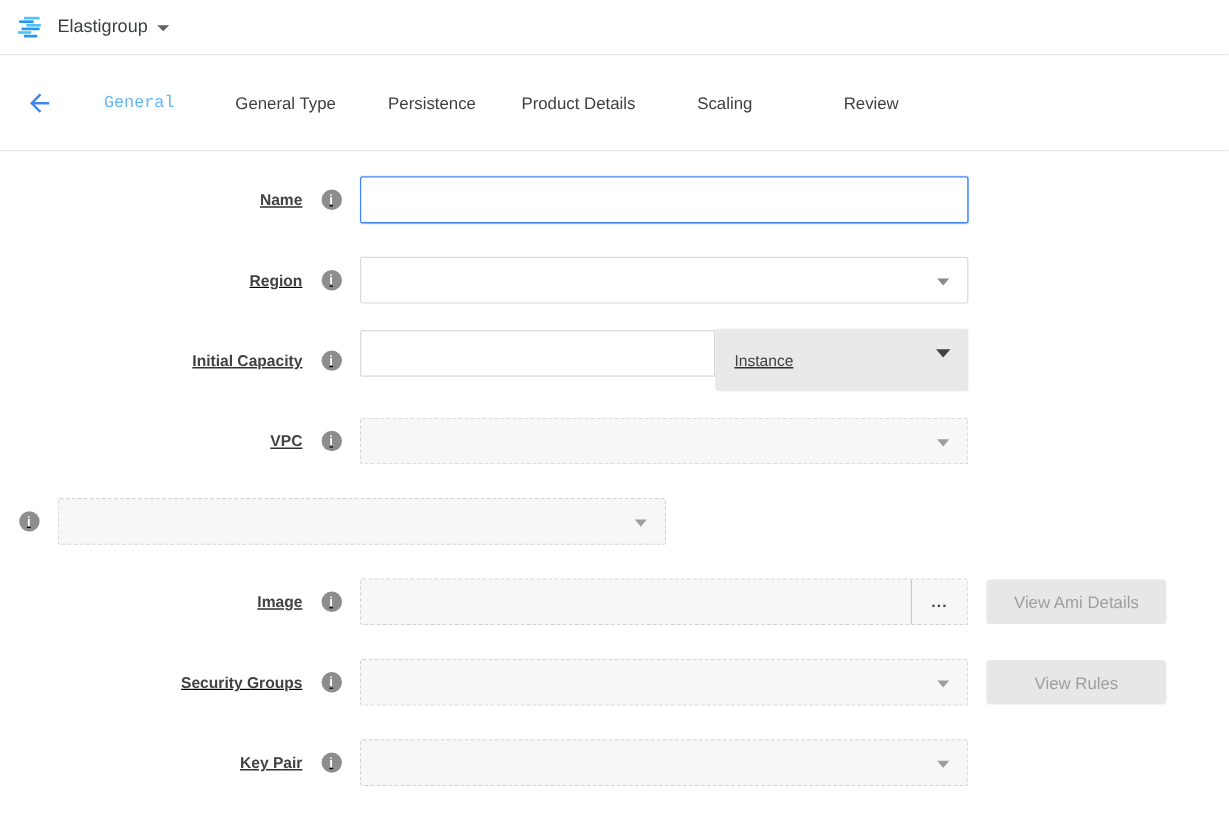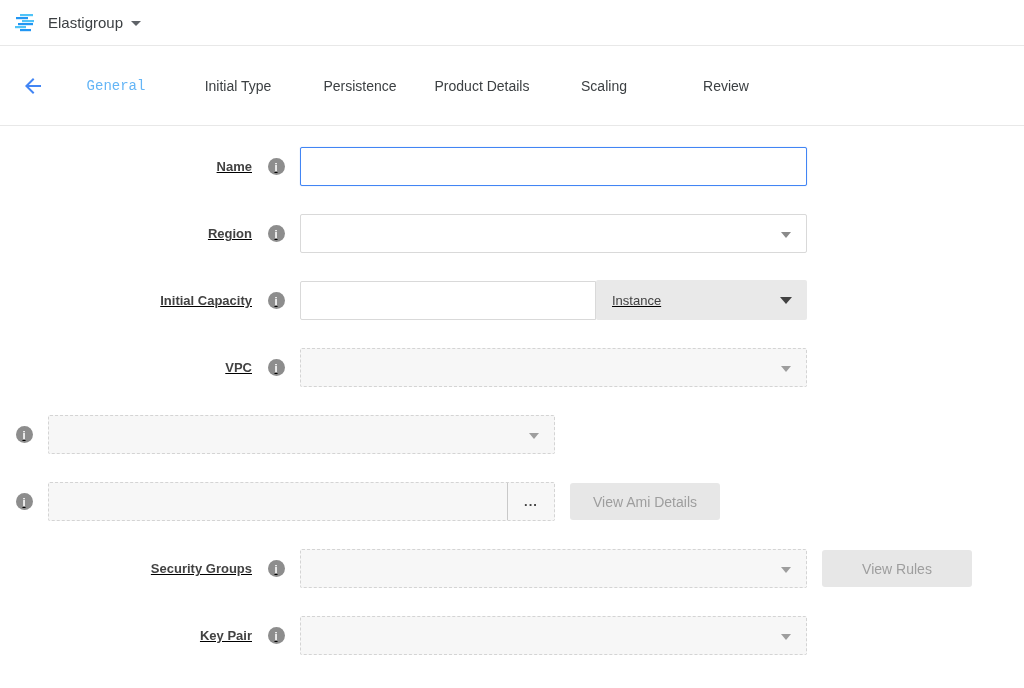--- a/index.html
+++ b/index.html
@@ -59,21 +59,21 @@
   .select.disabled{background:var(--disabled-bg);
     border:1px dashed var(--disabled-border);}
   .caret{position:absolute;right:15px;top:17px;width:0;height:0;
     border-left:5px solid transparent;border-right:5px solid transparent;
     border-top:6px solid #8a8a8a;}
   .select.disabled .caret{border-top-color:#9e9e9e;}
 
   
   .capacity-input{width:296px;height:39px;border:1px solid var(--field-border);
     border-radius:2px 0 0 2px;font-size:13px;padding:0 12px;font-family:inherit;}
-  .unit-select{width:211px;height:40px;margin-top:-1px;background:#e9e9e9;
+  .unit-select{width:211px;height:52px;margin-top:-1px;background:#e9e9e9;
     border:none;border-radius:2px;position:relative;cursor:pointer;
     display:flex;align-items:center;padding-left:16px;font-size:13px;color:#424242;}
   .unit-select .caret{border-top-color:#424242;border-top-width:7px;
     border-left-width:6px;border-right-width:6px;top:17px;}
 
   
   .browse-box{width:100%;height:39px;background:var(--disabled-bg);
     border:1px dashed var(--disabled-border);border-radius:2px;position:relative;}
   .browse-btn{position:absolute;right:0;top:0;width:47px;height:100%;
     border-left:1px solid #c9c9c9;display:flex;align-items:center;
@@ -103,21 +103,21 @@
 </header>
 
 <nav class="tabbar">
   <button class="back-btn">
     <svg width="24" height="24" viewBox="0 0 24 24">
       <path d="M20 11H7.83l5.59-5.59L12 4l-8 8 8 8 1.41-1.41L7.83 13H20v-2z" fill="#4285f4"></path>
     </svg>
   </button>
   <div class="tabs">
     <button class="tab active">General</button>
-    <button class="tab">Initial Type</button>
+    <button class="tab">General Type</button>
     <button class="tab">Persistence</button>
     <button class="tab">Product Details</button>
     <button class="tab">Scaling</button>
     <button class="tab">Review</button>
   </div>
 </nav>
 
 <main class="form">
 
   <div class="form-row">
@@ -173,20 +173,21 @@
         <span class="info-icon">i</span>
       </div>
     <div class="control-cell">
       <div class="select disabled">
         <span class="caret"></span>
       </div>
     </div>
   </div>
 
   <div class="form-row">
+    <div class="label-cell">Image</div>
     <div class="info-cell">
         <span class="info-icon">i</span>
       </div>
     <div class="control-cell">
       <div class="browse-box">
         <span class="browse-btn">...</span>
       </div>
     </div>
     <div class="side-cell">
       <button class="action-btn">View Ami Details</button>

